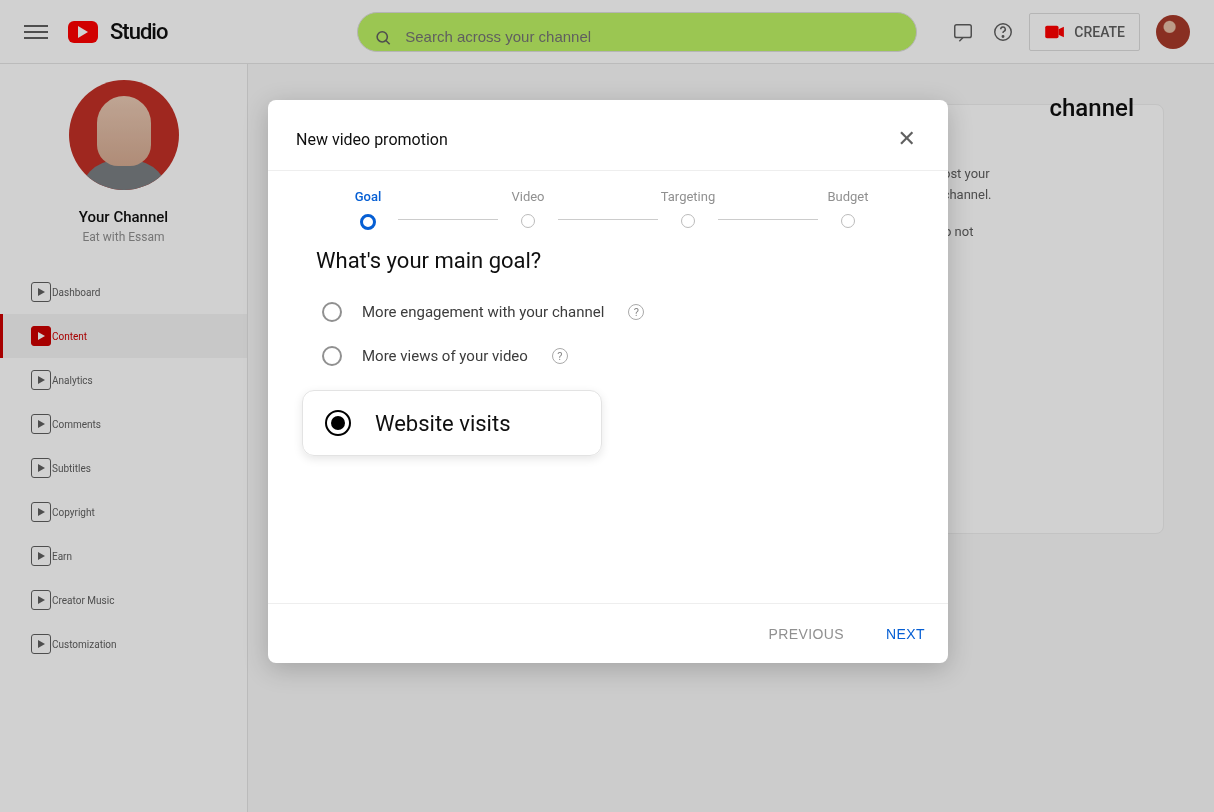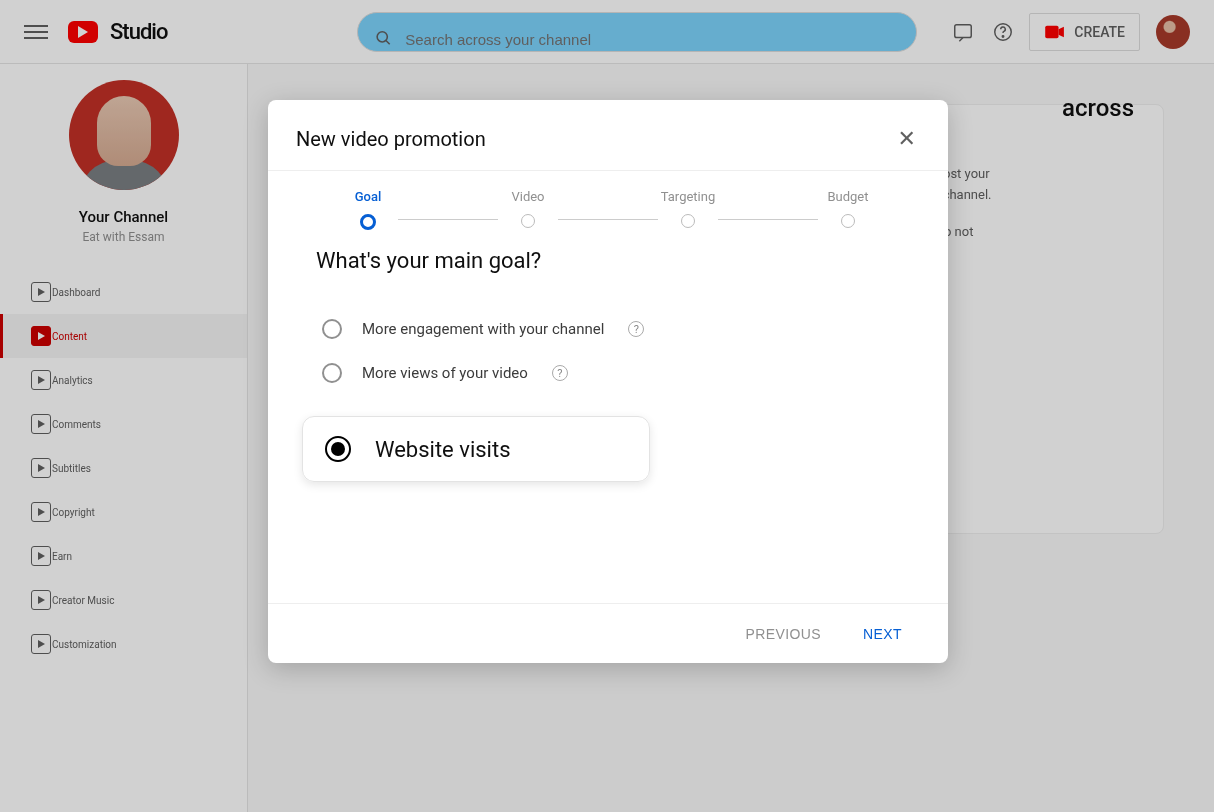--- a/index.html
+++ b/index.html
@@ -11,21 +11,21 @@
 
   
   .header {
     height:64px; display:flex; align-items:center; padding:0 24px; border-bottom:1px solid #e5e5e5; background:#fff;
   }
   .hamburger { width:24px; height:24px; display:flex; flex-direction:column; justify-content:center; gap:4px; margin-right:20px; cursor:pointer;}
   .hamburger span { display:block; height:2px; background:#606060;}
   .logo { display:flex; align-items:center; gap:12px; font-size:22px; font-weight:500; letter-spacing:-1px;}
   .logo .play { width:30px; height:22px; background:#ff0000; border-radius:6px; display:flex; align-items:center; justify-content:center;}
   .logo .play::after { content:""; border-style:solid; border-width:6px 0 6px 10px; border-color:transparent transparent transparent #fff;}
-  .searchbar { flex:0 0 auto; width:560px; height:40px; margin-left:190px; border:1px solid #ddd; border-radius:24px; display:flex; align-items:flex-end; padding:3px 16px; color:#606060; background:#7dd3fc;}
+  .searchbar { flex:0 0 auto; width:560px; height:40px; margin-left:190px; border:1px solid #ddd; border-radius:24px; display:flex; align-items:flex-start; padding:15px 16px; color:#606060; background:#bef264;}
   .searchbar svg { margin-right:12px;}
   .searchbar input { border:none; outline:none; font-size:15px; width:100%; background:transparent; color:#606060;}
   .header-spacer { flex:1;}
   .iconbtn { width:40px; height:40px; display:flex; align-items:center; justify-content:center; color:#606060; border-radius:20px;}
   .create-btn { display:flex; align-items:center; gap:8px; height:38px; padding:0 14px; border:1px solid #ddd; border-radius:2px; font-size:14px; font-weight:500; color:#606060; margin-left:6px; background:#fff;}
   .create-btn .cam { color:#ff0000;}
   .avatar { width:34px; height:34px; border-radius:50%; margin-left:16px; background: radial-gradient(circle at 40% 35%, #e6bfa6 18%, #a83a2a 22% 100%);}
 
   
   .body { display:flex; height:calc(100% - 64px);}
@@ -48,42 +48,42 @@
 
   
   .main { flex:1; position:relative; background:#f9f9f9;}
   .bg-card { position:absolute; left:50px; top:40px; right:50px; height:430px; background:#fff; border:1px solid #eee; border-radius:8px; padding:24px;}
   .bg-title { position:absolute; top:30px; right:80px; font-size:24px; font-weight:500;}
   .bg-text { position:absolute; right:80px; top:100px; width:230px; font-size:13px; color:#606060; line-height:1.6;}
 
   
   .modal { position:absolute; left:268px; top:100px; width:680px; height:563px; background:#fff; border-radius:8px; box-shadow:0 6px 26px rgba(0,0,0,0.2); display:flex; flex-direction:column; overflow:hidden;}
   .modal-header { padding:24px 28px 16px; display:flex; align-items:center; justify-content:space-between; border-bottom:1px solid #eee;}
-  .modal-header h2 { font-size:20px; font-weight:400;}
+  .modal-header h2 { font-size:16px; font-weight:400;}
   .modal-header .close { font-size:22px; line-height:1; color:#606060; cursor:pointer; padding:4px;}
 
   .stepper { display:flex; align-items:flex-start; padding:18px 70px 10px; }
   .step { flex:0 0 auto; display:flex; flex-direction:column; align-items:center; width:60px;text-align:center;}
   .step-line { flex:1; height:1px; background:#ccc; margin-top:30px;}
   .step .label { font-size:13px; color:#909090; margin-bottom:10px;}
   .step.active .label { color:#065fd4; font-weight:500;}
   .step .dot { width:14px; height:14px; border:1px solid #bbb; border-radius:50%; background:#fff;}
   .step.active .dot { width:16px;height:16px;border:3px solid #065fd4;}
 
   .modal-body { flex:1; padding:8px 48px;}
-  .modal-body h3 { font-size:22px; font-weight:400; margin-bottom:34px; color:#0f0f0f;}
+  .modal-body h3 { font-size:22px; font-weight:400; margin-bottom:17px; color:#0f0f0f;}
   .radio-row { display:flex; align-items:center; gap:20px; height:44px; font-size:15px; color:#3c3c3c;}
   .radio-row .rb { width:20px; height:20px; border:2px solid #909090; border-radius:50%; flex:0 0 auto;}
   .help { display:inline-flex; width:16px; height:16px; border:1px solid #aaa; border-radius:50%; align-items:center; justify-content:center; font-size:11px; color:#888; margin-left:4px;}
 
-  .radio-card { display:flex; align-items:center; gap:24px; width:348px; height:66px; padding:0 22px; margin-top:21px; border:1px solid #e3e3e3; border-radius:12px; box-shadow:0 3px 10px rgba(0,0,0,0.1); font-size:22px; color:#0f0f0f;}
+  .radio-card { display:flex; align-items:center; gap:24px; width:300px; height:66px; padding:0 22px; margin-top:12px; border:1px solid #e3e3e3; border-radius:12px; box-shadow:0 3px 10px rgba(0,0,0,0.1); font-size:22px; color:#0f0f0f;}
   .radio-card .rb { width:26px; height:26px; border:2px solid #000; border-radius:50%; display:flex; align-items:center; justify-content:center;}
   .radio-card .rb::after { content:""; width:14px; height:14px; background:#000; border-radius:50%;}
 
-  .modal-footer { height:60px; border-top:1px solid #eee; display:flex; align-items:center; justify-content:flex-end; gap:30px; padding:0 40px;}
+  .modal-footer { height:60px; border-top:1px solid #eee; display:flex; align-items:center; justify-content:flex-end; gap:30px; padding:0 17px;}
   .modal-footer button { border:none; background:none; font-size:14px; font-weight:500; letter-spacing:0.4px; padding:8px 6px; cursor:pointer;}
   .prev { color:#909090;}
   .next { color:#065fd4;}
 </style>
 </head>
 <body>
 
 <div class="header">
   <div class="hamburger">
       <span></span>
@@ -187,21 +187,21 @@
             <span class="sq"></span>
           </span>
           <span>Customization</span>
         </li>
     </ul>
     <div class="nav-spacer"></div>
   </div>
 
   <div class="main">
     <div class="bg-card"></div>
-    <div class="bg-title">across</div>
+    <div class="bg-title">channel</div>
     <div class="bg-text">
       <div>can boost your</div>
       <div>h your channel.</div>
       <div style="height:16px"></div>
       <div>otion do not</div>
       <div>ility.</div>
     </div>
   </div>
 </div>
 

